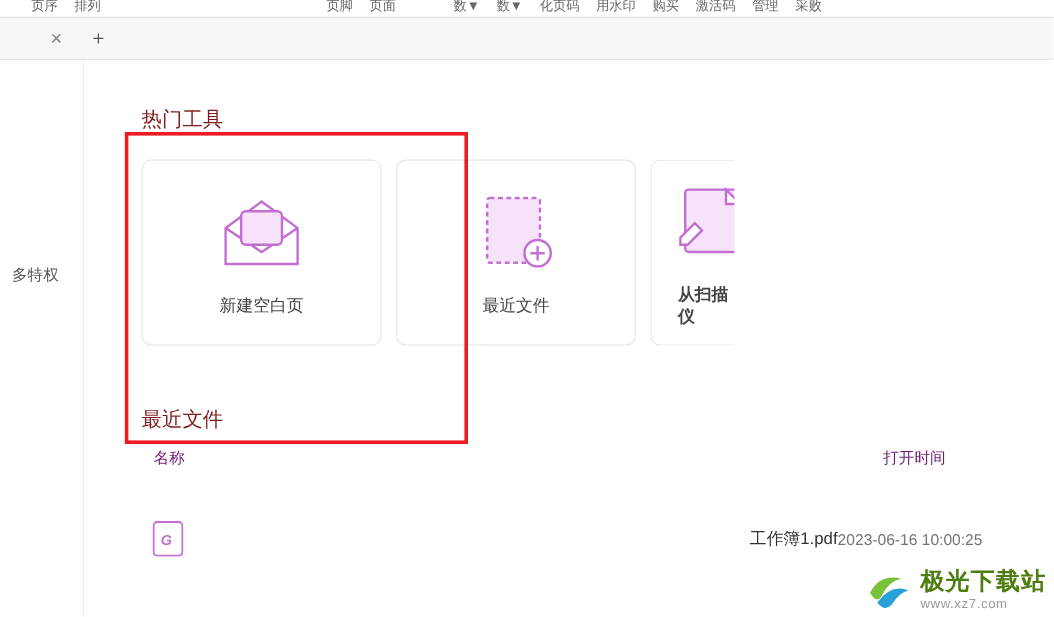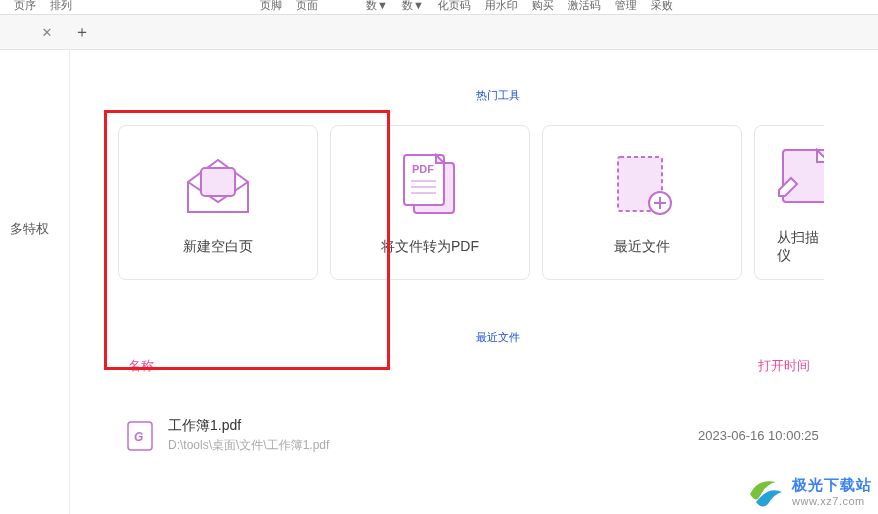--- a/index.html
+++ b/index.html
@@ -11,20 +11,21 @@
     height: 514px;
     overflow: hidden;
     position: relative;
   }
   .ribbon {
     display: flex;
     height: 15px;
     border-bottom: 1px solid #e0e0e0;
     color: #666;
     font-size: 11px;
+    padding-left: 12px;
     gap: 14px;
     align-items: flex-start;
     overflow: hidden;
   }
   .ribbon-item { display: flex; flex-direction: column; align-items: center; line-height: 11px; }
   .ribbon-item span { white-space: nowrap; }
   .tabbar {
     height: 35px;
     display: flex;
     align-items: center;
@@ -56,25 +57,24 @@
     color: #555;
     text-align: right;
     padding-right: 20px;
   }
   .main {
     flex: 1;
     padding: 38px 0 0 48px;
     position: relative;
   }
   h2.section {
-    font-size: 11px;
+    font-size: 17px;
     font-weight: 500;
-    color: #1d4ed8;
+    color: #7f1d1d;
     margin-bottom: 22px;
-    text-align: center;
   }
   h2.recent { margin-top: 50px; margin-bottom: 12px;}
   .cards {
     display: flex;
     gap: 12px;
   }
   .card {
     width: 200px;
     height: 155px;
     border: 1px solid #e6e6e6;
@@ -94,48 +94,48 @@
     left: 104px;
     top: 110px;
     width: 286px;
     height: 260px;
     border: 3px solid #ec1c24;
     pointer-events: none;
   }
   .list-header {
     display: flex;
     font-size: 13px;
-    color: #ec4899;
+    color: #701a75;
     margin-top: 6px;
-    padding-right: 24px;
+    padding-right: 46px;
   }
   .list-header .col-name { flex: 1; padding-left: 10px;}
   .list-header .col-time { width: 140px; text-align: center; }
   .file-row {
     display: flex;
     align-items: center;
     margin-top: 42px;
     padding-left: 8px;
     padding-right: 30px;
   }
   .file-ico {
     width: 28px; height: 32px; margin-right: 14px;
     display:flex; align-items:center; justify-content:center;
   }
   .file-meta { flex: 1; }
-  .file-name { font-size: 14px; color: #333; }
+  .file-name { font-size: 14px; color: #333; text-align: right; }
   .file-path { font-size: 12px; color: #aaa; margin-top:2px; }
   .file-time { font-size: 13px; color: #737373; width: 150px; }
   .watermark {
     position: absolute;
     right: 6px; bottom: 4px;
     display:flex; align-items:center; gap:8px;
   }
   .wm-text { text-align:left; }
-  .wm-title { font-size: 15px; font-weight: 600; color: #3b82f6; letter-spacing:1px;}
+  .wm-title { font-size: 20px; font-weight: 600; color: #4d7c0f; letter-spacing:1px;}
   .wm-url { font-size: 11px; color: #9a9a9a; letter-spacing:0.5px;}
 </style>
 </head>
 <body>
 
 <div class="ribbon">
   <div class="ribbon-item">
       <span></span>
     </div>
   <div class="ribbon-item">
@@ -197,48 +197,34 @@
         <div class="icon-slot">
           <svg width="70" height="60" viewBox="0 0 70 60">
             <path d="M5 26 L35 4 L65 26 L65 56 L5 56 Z" fill="none" stroke="#c26fd1" stroke-width="2"></path>
             <path d="M5 26 L35 46 L65 26" fill="none" stroke="#c26fd1" stroke-width="2"></path>
             <rect x="18" y="12" width="34" height="28" rx="4" fill="#f6e3f9" stroke="#c26fd1" stroke-width="2"></rect>
           </svg>
         </div>
         <div class="card-label">新建空白页</div>
       </div>
 
-      <div class="card">
-        <div class="icon-slot">
-          <svg width="72" height="70" viewBox="0 0 72 70">
-            <rect x="20" y="12" width="40" height="50" rx="3" fill="#f6e3f9" stroke="#c26fd1" stroke-width="2"></rect>
-            <rect x="10" y="4" width="40" height="50" rx="3" fill="#fff" stroke="#c26fd1" stroke-width="2"></rect>
-            <path d="M42 4 L50 12 L42 12 Z" fill="#f6e3f9" stroke="#c26fd1" stroke-width="2"></path>
-            <text x="18" y="22" font-size="11" font-weight="bold" fill="#c26fd1">PDF</text>
-            <line x1="17" y1="30" x2="42" y2="30" stroke="#e7c3ee" stroke-width="2"></line>
-            <line x1="17" y1="36" x2="42" y2="36" stroke="#e7c3ee" stroke-width="2"></line>
-            <line x1="17" y1="42" x2="42" y2="42" stroke="#e7c3ee" stroke-width="2"></line>
-          </svg>
-        </div>
-        <div class="card-label">将文件转为PDF</div>
-      </div>
 
       <div class="card">
         <div class="icon-slot">
           <svg width="64" height="70" viewBox="0 0 64 70">
             <rect x="8" y="6" width="44" height="54" rx="2" fill="#f6e3f9" stroke="#c26fd1" stroke-width="2" stroke-dasharray="4 3"></rect>
             <circle cx="50" cy="52" r="11" fill="#fff" stroke="#c26fd1" stroke-width="2"></circle>
             <line x1="50" y1="46" x2="50" y2="58" stroke="#c26fd1" stroke-width="2"></line>
             <line x1="44" y1="52" x2="56" y2="52" stroke="#c26fd1" stroke-width="2"></line>
           </svg>
         </div>
         <div class="card-label">最近文件</div>
       </div>
 
-      <div class="card cut" style="overflow:hidden; align-items:flex-start; padding-left:22px;">
+      <div class="card cut" style="overflow:hidden; align-items:flex-start; padding-left:22px;font-weight:bold;">
         <div class="icon-slot">
           <svg width="60" height="70" viewBox="0 0 60 70">
             <rect x="6" y="8" width="46" height="52" rx="3" fill="#f6e3f9" stroke="#c26fd1" stroke-width="2"></rect>
             <path d="M40 8 L52 20 L40 20 Z" fill="#fff" stroke="#c26fd1" stroke-width="2"></path>
             <path d="M2 48 L14 36 L20 42 L8 54 L2 54 Z" fill="#fff" stroke="#c26fd1" stroke-width="2"></path>
           </svg>
         </div>
         <div class="card-label">从扫描仪</div>
       </div>
     </div>
@@ -252,21 +238,20 @@
 
     <div class="file-row">
       <div class="file-ico">
         <svg width="26" height="30" viewBox="0 0 26 30">
           <rect x="1" y="1" width="24" height="28" rx="3" fill="#fff" stroke="#c26fd1" stroke-width="1.5"></rect>
           <text x="7" y="20" font-size="12" font-style="italic" font-weight="bold" fill="#c26fd1">G</text>
         </svg>
       </div>
       <div class="file-meta">
         <div class="file-name">工作簿1.pdf</div>
-        <div class="file-path">D:\tools\桌面\文件\工作簿1.pdf</div>
       </div>
       <div class="file-time">2023-06-16 10:00:25</div>
     </div>
 
   </div>
 </div>
 
 <div class="red-box"></div>
 
 <div class="watermark">

